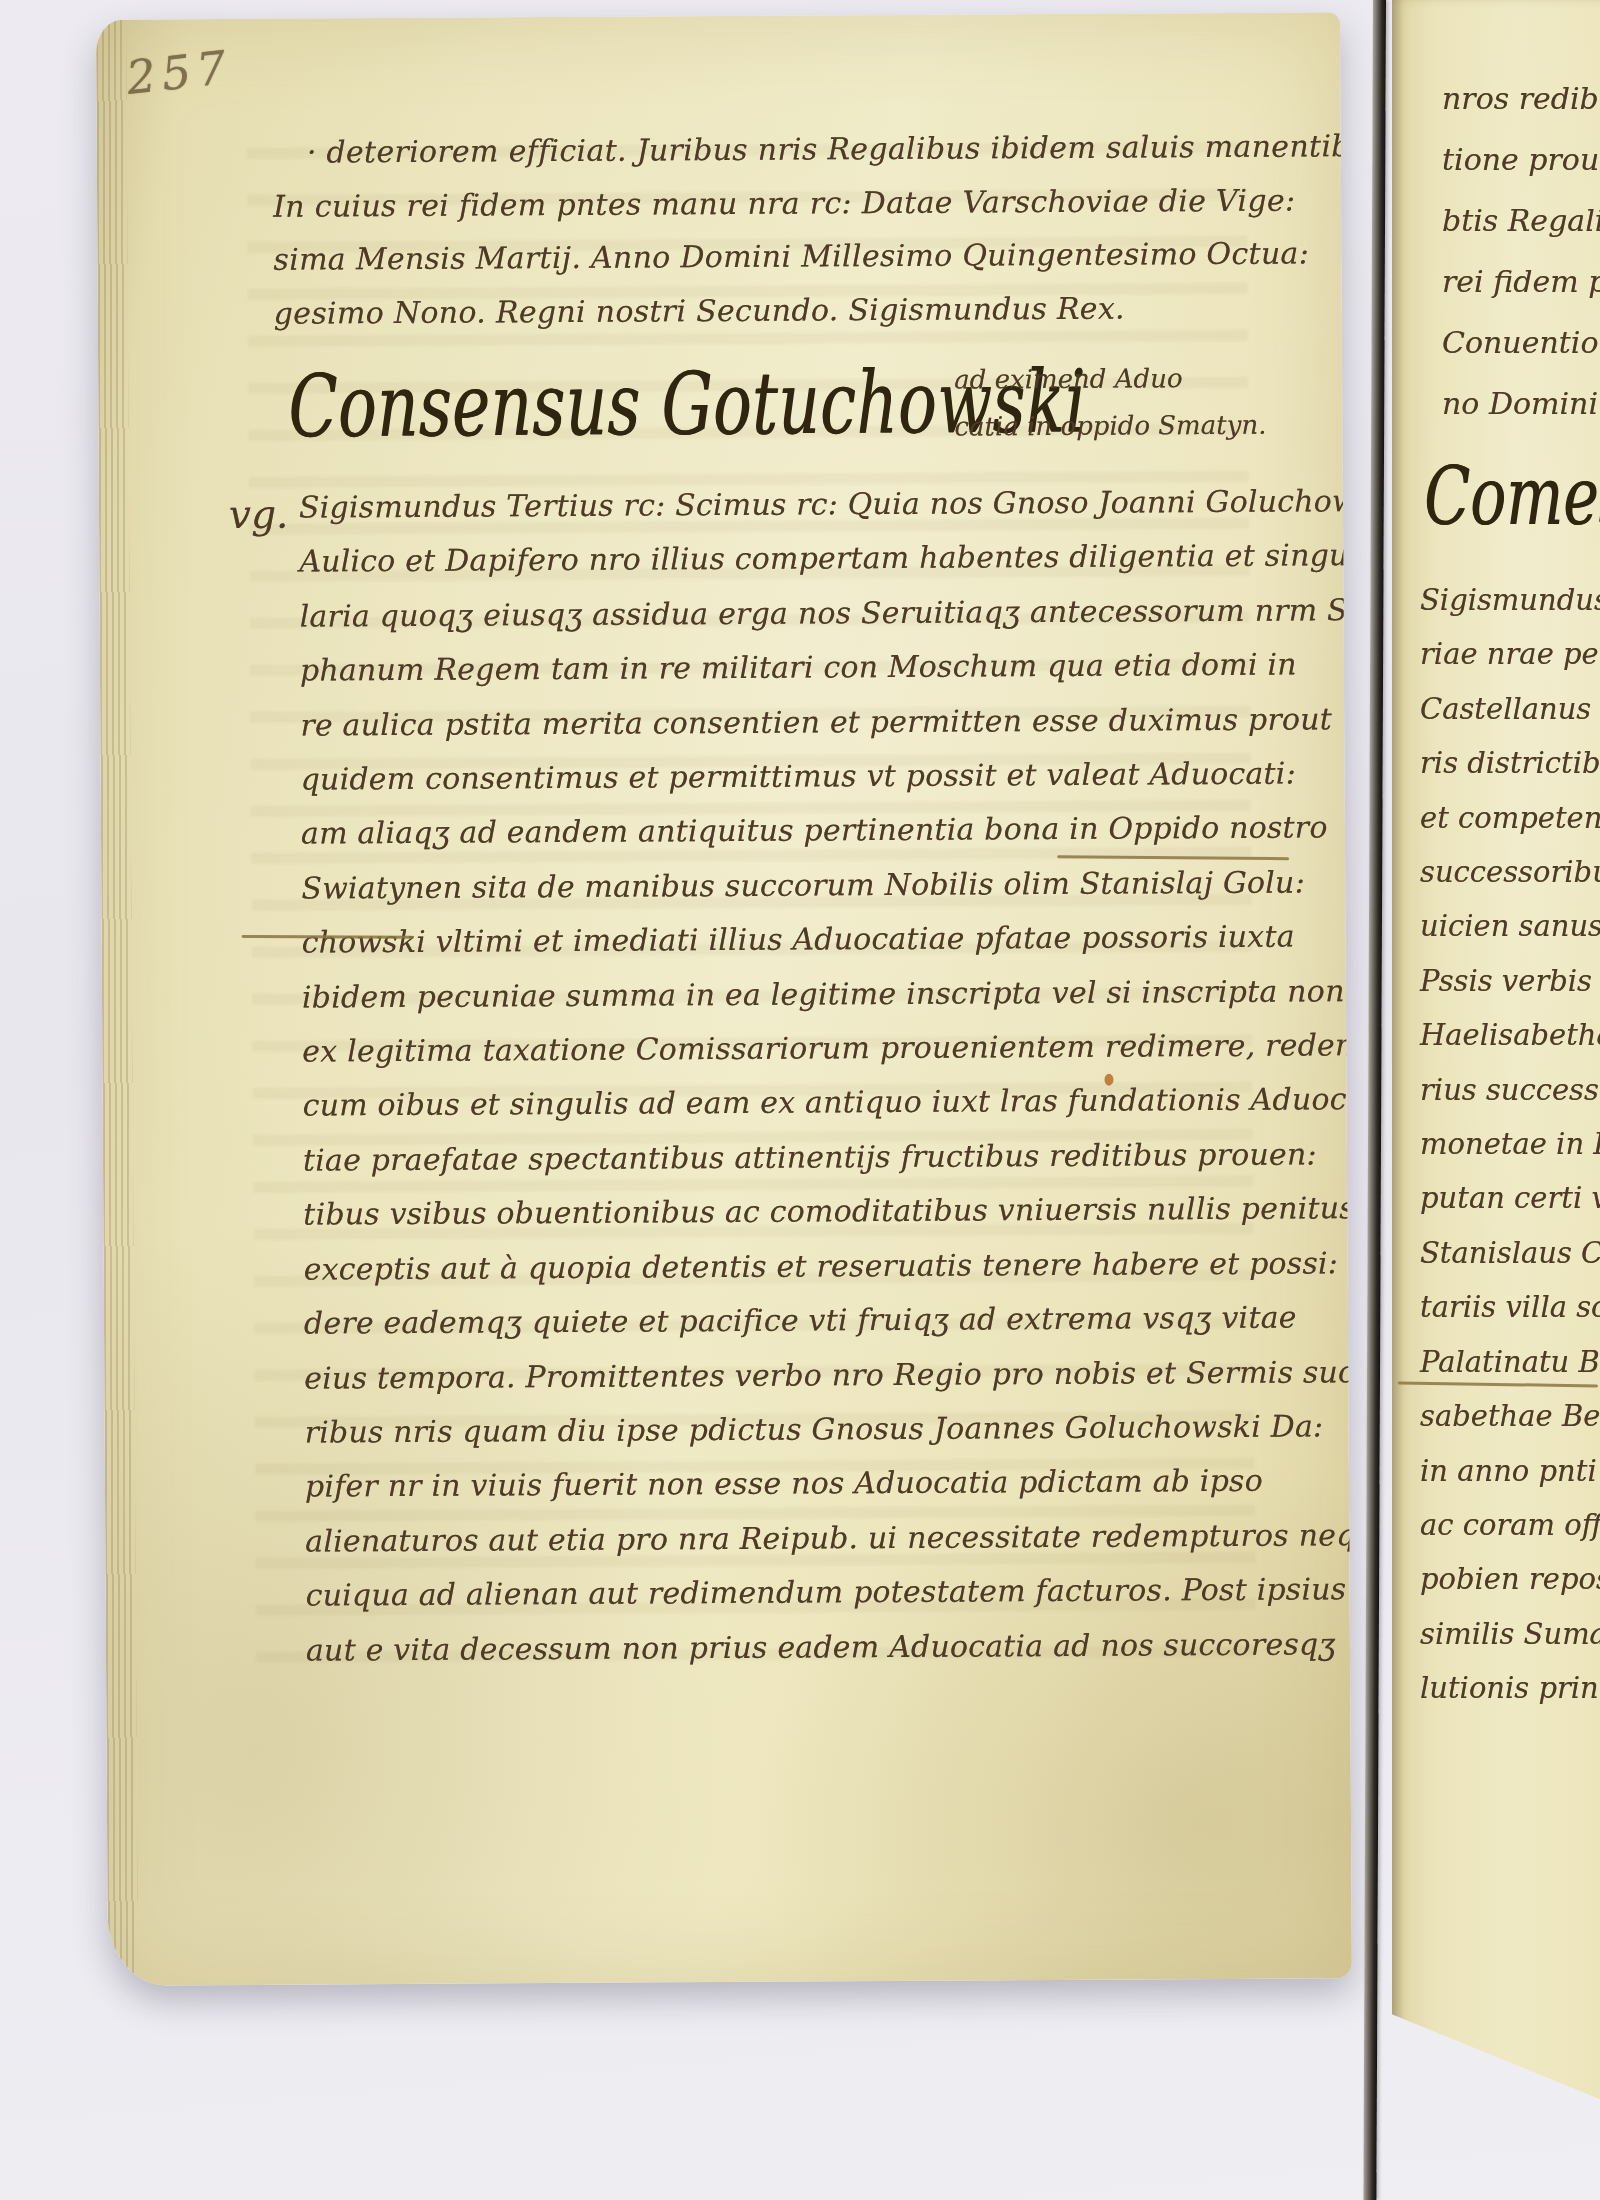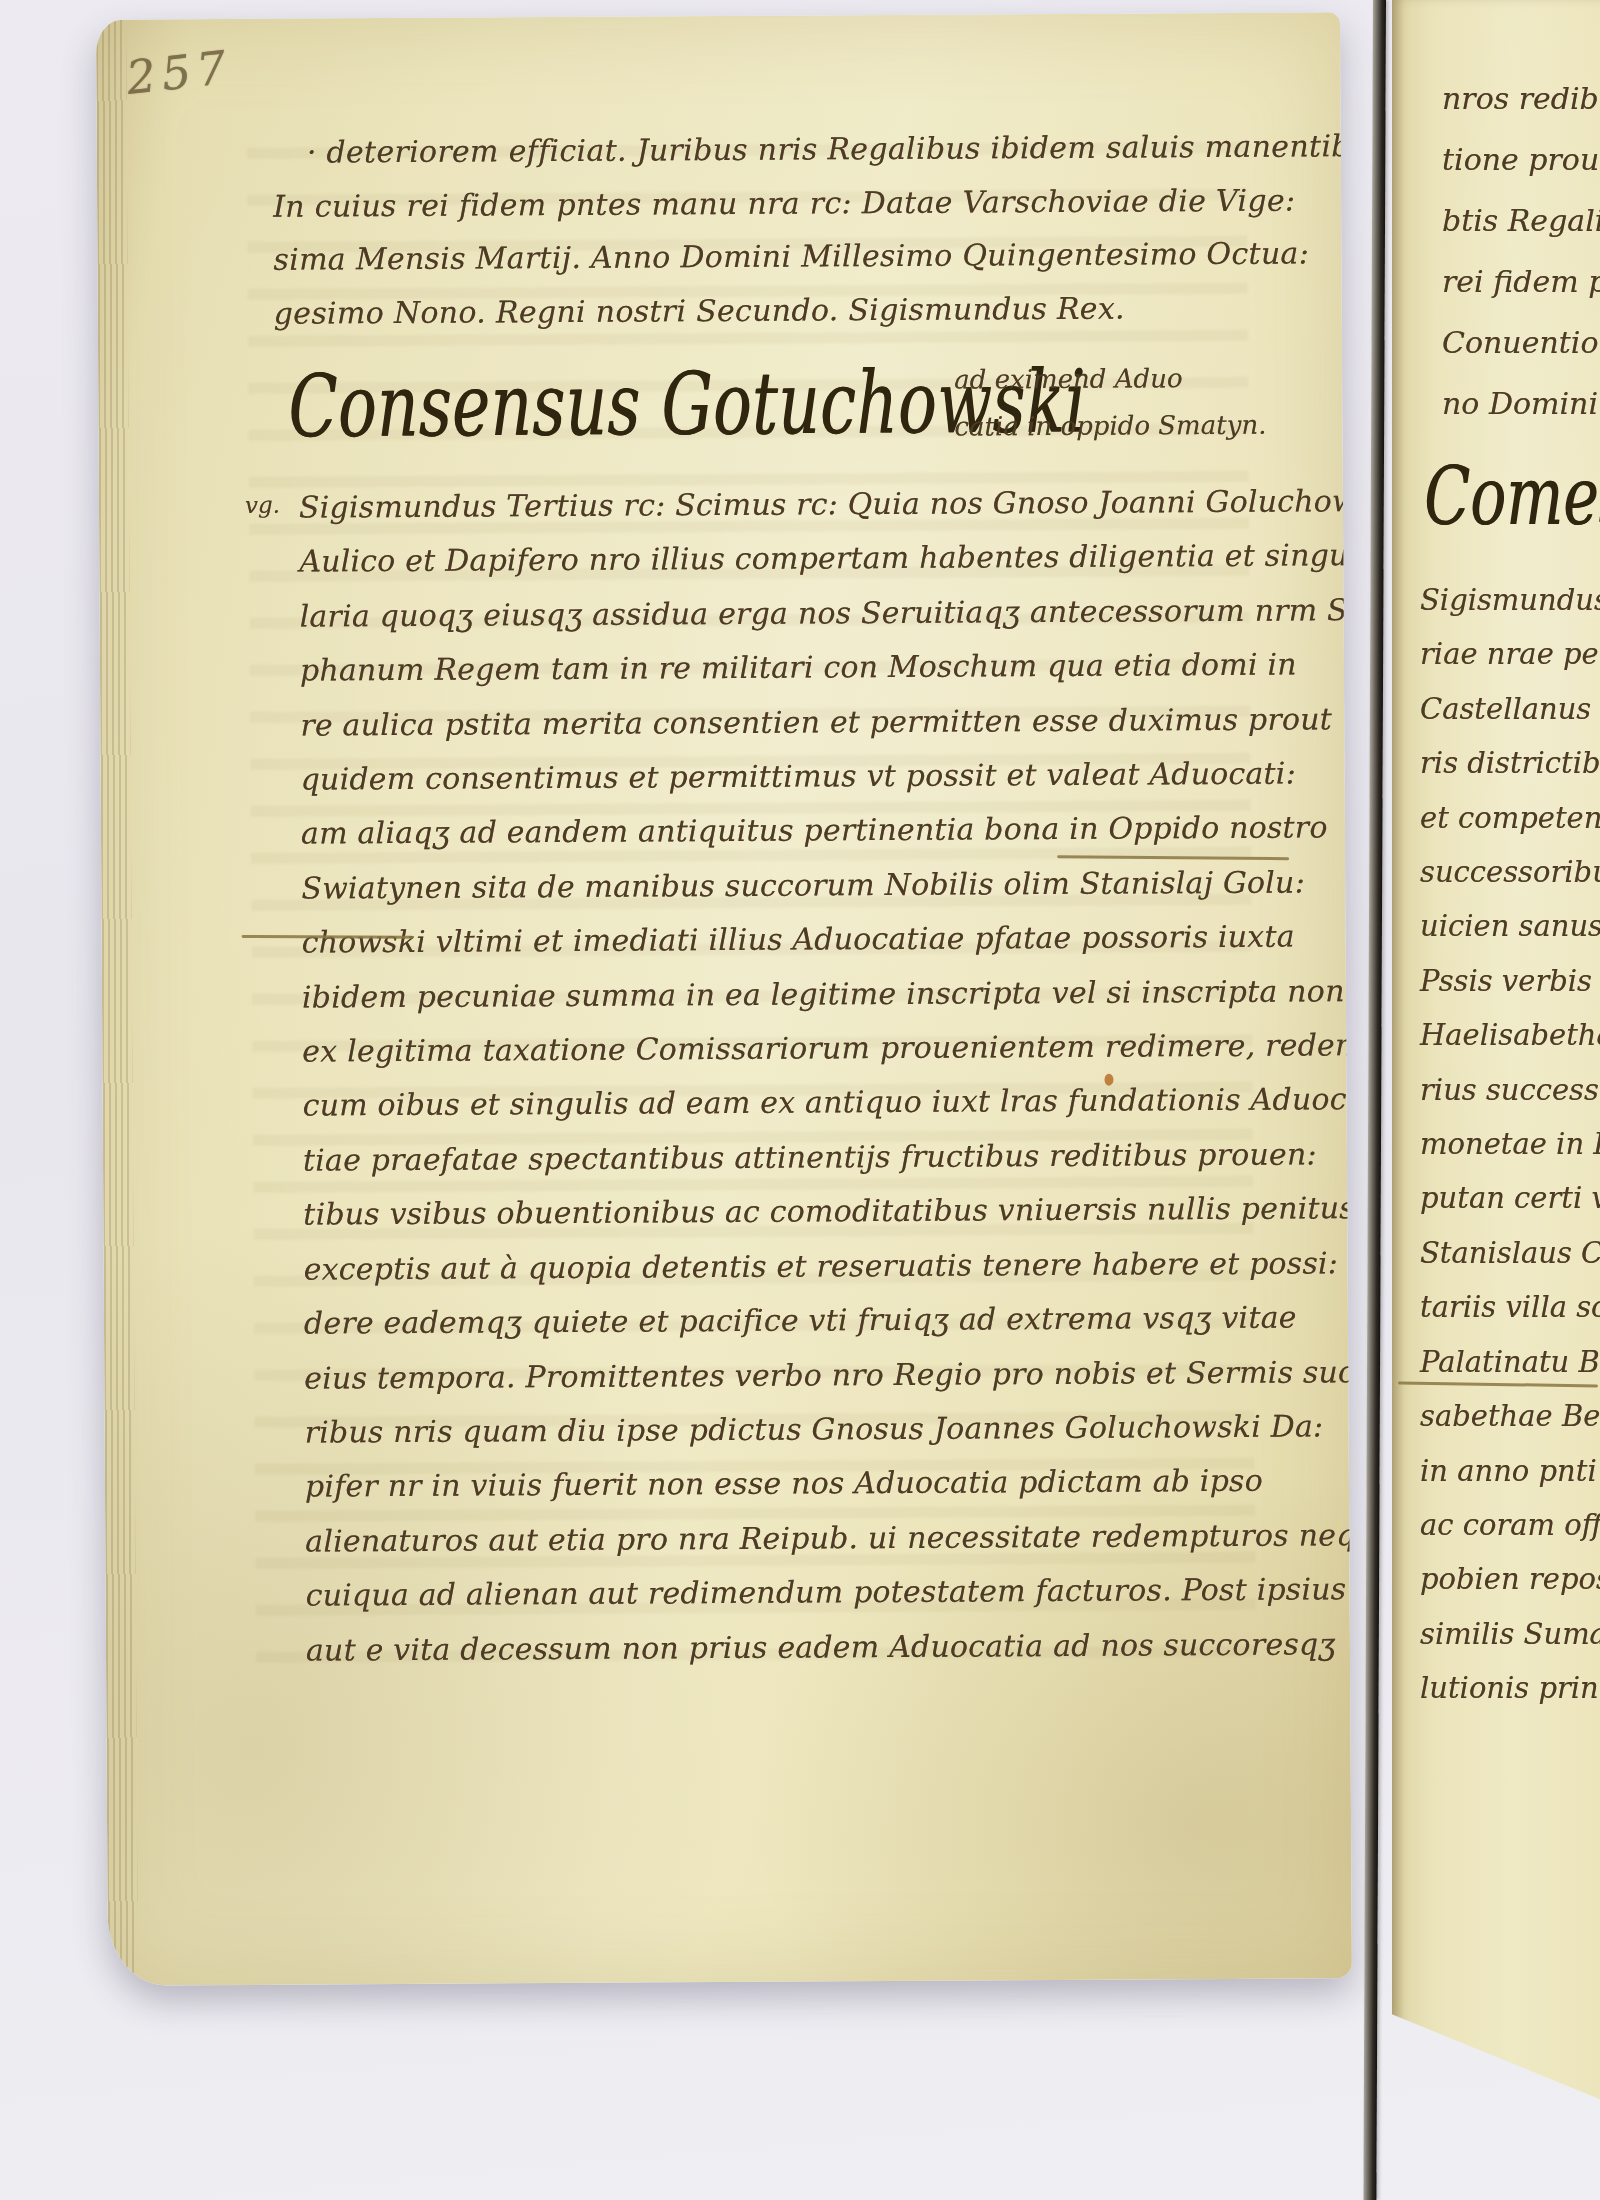--- a/index.html
+++ b/index.html
@@ -39,21 +39,21 @@
   }
   .intro-block { position:absolute; left:176px; top:107px; font-size:30px; line-height:53.5px; white-space:nowrap; letter-spacing:0.3px; }
   .intro-block .line:first-child { padding-left:34px; }
   .section-heading {
     position:absolute; left:190px; top:338px; font-size:64px; color:#30260f;
     font-style:italic; white-space:nowrap; letter-spacing:0.5px;
     transform:scaleY(1.35); transform-origin:left top;
     text-shadow:0.7px 0 0 #30260f;
   }
   .side-note { position:absolute; left:856px; top:342px; font-size:26px; line-height:47px; white-space:nowrap; }
-  .margin-mark { position:absolute; left:146px; top:473px; font-size:23px;font-style:italic; }
+  .margin-mark { position:absolute; left:130px; top:473px; font-size:39px;font-style:italic; }
   .body-block { position:absolute; left:200px; top:462px; font-size:30px; line-height:54.4px; white-space:nowrap; letter-spacing:0.2px; }
   .underline-stroke { position:absolute; height:3px; background:#8a7642; border-radius:2px; opacity:0.85; }
   .u1 { left:956px; top:843px; width:232px; transform:rotate(0.8deg); }
   .u2 { left:140px; top:917px; width:172px; transform:rotate(0.6deg); }
   .stain-dot { position:absolute; left:1002px; top:1060px; width:9px; height:12px; background:#b5671e; border-radius:50%; opacity:.8; }
   
   .binding-rod {
     position:absolute; left:1373px; top:0; width:13px; height:2200px;
     background: linear-gradient(90deg,#aba69b 0%, #6c675e 35%, #2f2b24 70%, #15120d 100%);
     transform:rotate(0.25deg); transform-origin:top center;

